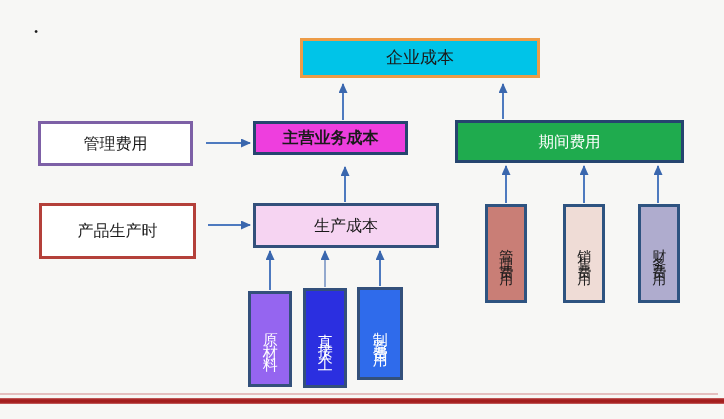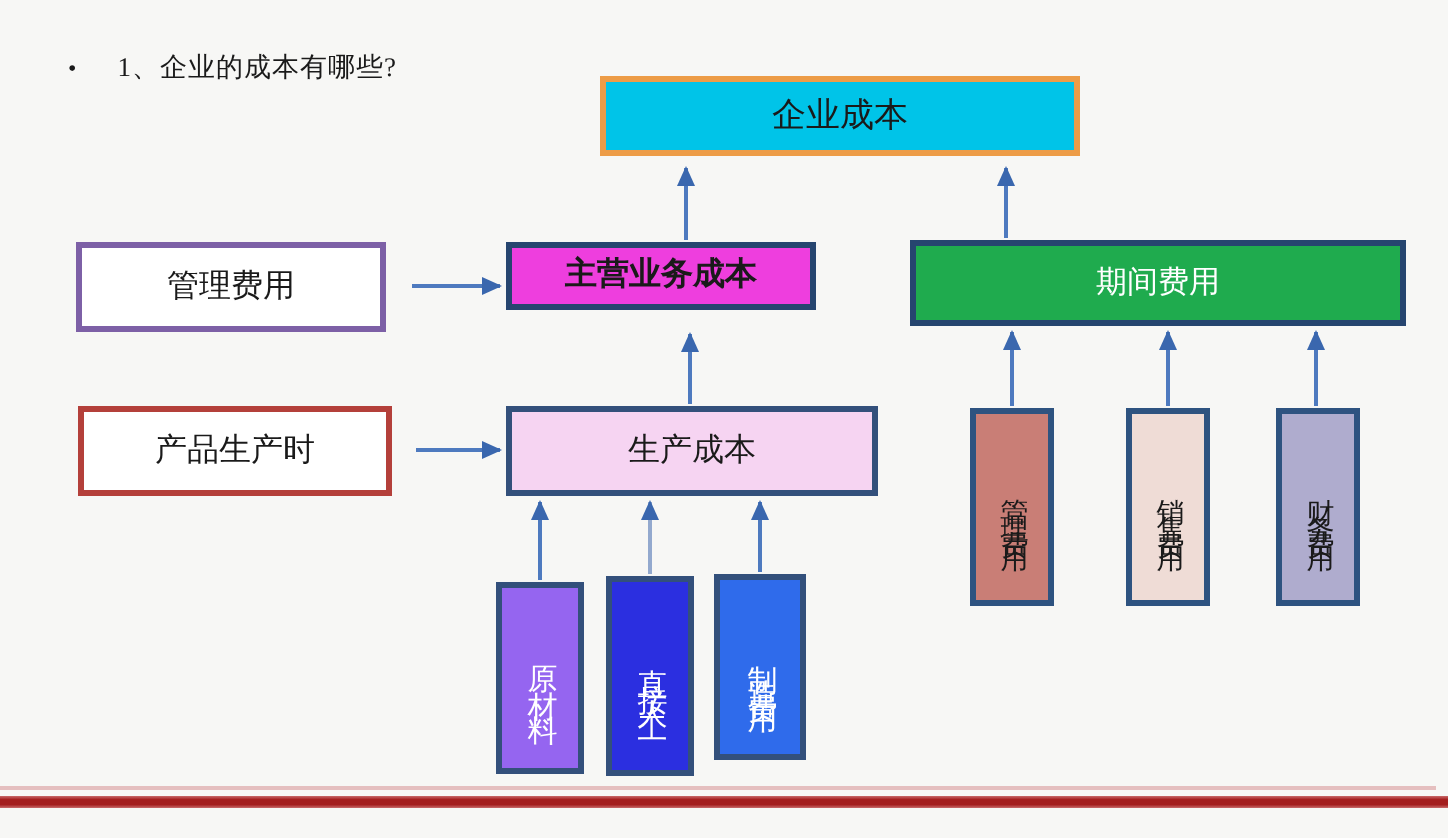--- a/index.html
+++ b/index.html
@@ -74,29 +74,29 @@
   }
   .node-main-business {
     left: 253px; top: 121px; width: 155px; height: 34px;
     background: var(--magenta-fill);
     border: 3px solid var(--navy-border);
     font-family: "Liberation Sans", "DejaVu Sans", sans-serif;
     font-weight: bold;
     font-size: 16px;
   }
   .node-period {
-    left: 455px; top: 120px; width: 248px; height: 43px;
+    left: 455px; top: 120px; width: 229px; height: 43px;
     background: var(--green-fill);
     border: 3px solid var(--navy-border);
     color: #FFFFFF;
     font-family: "Liberation Sans", "DejaVu Sans", sans-serif;
     font-size: 15.5px;
   }
   .node-when-produced {
-    left: 39px; top: 203px; width: 157px; height: 45px;
+    left: 39px; top: 203px; width: 157px; height: 56px;
     background: #FFFFFF;
     border: 3px solid var(--red-border);
     font-size: 16px;
   }
   .node-production {
     left: 253px; top: 203px; width: 186px; height: 45px;
     background: var(--pinkbox-fill);
     border: 3px solid var(--slate-border);
     font-size: 16px;
   }
@@ -174,21 +174,20 @@
     background: linear-gradient(180deg, var(--divider-edge) 0%, var(--divider-dark) 30%, var(--divider-dark) 72%, var(--divider-edge) 100%);
   }
 </style>
 </head>
 <body>
 
 <div class="slide">
 
   <div class="question-line">
     <span class="bullet">•</span>
-    <span>1、企业的成本有哪些?</span>
   </div>
 
   <svg class="connector-layer">
     <defs>
       <marker id="ah" markerWidth="10" markerHeight="9" refX="9" refY="4.5" orient="auto" markerUnits="userSpaceOnUse">
         <path class="ah" d="M0,0 L10,4.5 L0,9 Z"></path>
       </marker>
     </defs>
     <line x1="206" y1="143" x2="250" y2="143" marker-end="url(#ah)"></line>
     <line x1="208" y1="225" x2="250" y2="225" marker-end="url(#ah)"></line>

